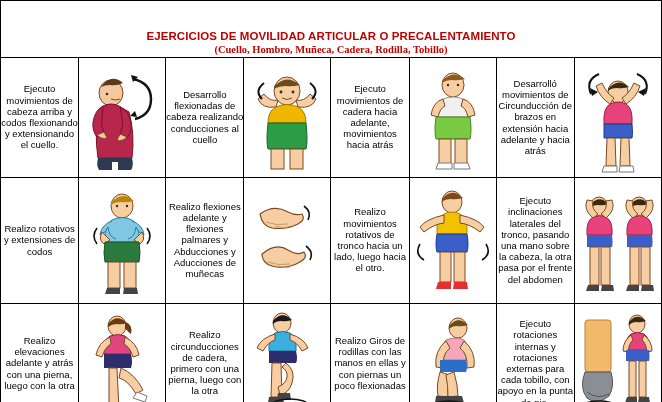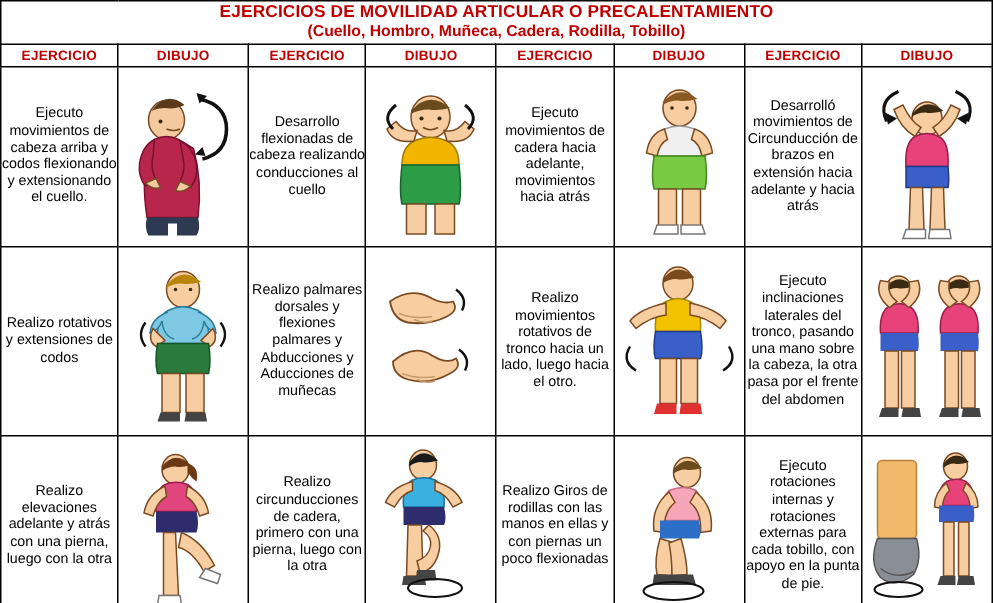--- a/index.html
+++ b/index.html
@@ -33,26 +33,28 @@
     text-align: center;
     padding: 3px 4px 4px 4px;
     line-height: 1.25;
   }
   .title-main {
     font-size: 11.5px;
     font-weight: bold;
     color: #c00000;
     letter-spacing: 0.1px;
     display: block;
+    margin-top: 28px;
   }
   .title-sub {
     font-size: 10.5px;
     font-weight: bold;
     color: #c00000;
     display: block;
+    font-family: Liberation Serif, serif;
   }
   .hdr {
     text-align: center;
     font-size: 9px;
     font-weight: bold;
     color: #c00000;
     height: 14px;
     letter-spacing: 0.2px;
   }
   .txt {
@@ -95,30 +97,20 @@
   </colgroup>
 
   <tbody>
         <tr>
     <td class="title-cell" colspan="8">
       <span class="title-main">EJERCICIOS DE MOVILIDAD ARTICULAR O PRECALENTAMIENTO</span>
       <span class="title-sub">(Cuello, Hombro, Muñeca, Cadera, Rodilla, Tobillo)</span>
     </td>
   </tr>
 
-  <tr>
-    <td class="hdr">EJERCICIO</td>
-    <td class="hdr">DIBUJO</td>
-    <td class="hdr">EJERCICIO</td>
-    <td class="hdr">DIBUJO</td>
-    <td class="hdr">EJERCICIO</td>
-    <td class="hdr">DIBUJO</td>
-    <td class="hdr">EJERCICIO</td>
-    <td class="hdr">DIBUJO</td>
-  </tr>
 
   <tr style="height:120px">
     <td class="txt">Ejecuto movimientos de cabeza arriba y codos flexionando y extensionando el cuello.</td>
     <td class="fig">
       <div class="fig-wrap">
         <svg width="82" height="108" viewBox="0 0 82 108">
           <ellipse cx="30" cy="30" rx="12" ry="13" fill="#f5c9a0" stroke="#7a4a22" stroke-width="1"></ellipse>
           <path d="M20 24 q10 -14 22 -4 q-6 3 -13 2 q-5 0 -9 2z" fill="#5a3a1a"></path>
           <circle cx="26" cy="31" r="1.3" fill="#3a2a14"></circle>
           <path d="M30 36 q5 2 9 0" stroke="#7a4a22" fill="none" stroke-width="1"></path>
@@ -217,21 +209,21 @@
           <rect x="27" y="78" width="12" height="26" fill="#f7cda2" stroke="#7a4a22" stroke-width="1"></rect>
           <rect x="43" y="78" width="12" height="26" fill="#f7cda2" stroke="#7a4a22" stroke-width="1"></rect>
           <path d="M26 104 l13 0 l0 6 l-15 0z" fill="#444"></path>
           <path d="M43 104 l13 0 l1 6 l-15 0z" fill="#444"></path>
           <path d="M16 44 q-6 8 0 16" fill="none" stroke="#111" stroke-width="1.6"></path>
           <path d="M66 44 q6 8 0 16" fill="none" stroke="#111" stroke-width="1.6"></path>
         </svg>
       </div>
     </td>
 
-    <td class="txt">Realizo palmares dorsales y flexiones palmares y Abducciones y Aducciones de muñecas</td>
+    <td class="txt">Realizo flexiones adelante y flexiones palmares y Abducciones y Aducciones de muñecas</td>
     <td class="fig">
       <div class="fig-wrap">
         <svg width="82" height="96" viewBox="0 0 82 96">
           <path d="M14 22 q14 -10 28 -2 q8 4 14 2 q4 6 -4 10 q-12 6 -26 4 q-10 -2 -12 -14z" fill="#f7cda2" stroke="#7a4a22" stroke-width="1.2"></path>
           <path d="M20 30 q10 4 22 2" fill="none" stroke="#c79a6a" stroke-width="1"></path>
           <path d="M30 34 q6 3 12 1" fill="none" stroke="#c79a6a" stroke-width="1"></path>
           <path d="M58 14 q8 6 4 14" fill="none" stroke="#111" stroke-width="1.6"></path>
           <path d="M16 62 q14 -12 26 -4 q10 6 16 2 q4 6 -4 10 q-14 8 -28 4 q-10 -3 -10 -12z" fill="#f7cda2" stroke="#7a4a22" stroke-width="1.2"></path>
           <path d="M22 70 q10 4 22 2" fill="none" stroke="#c79a6a" stroke-width="1"></path>
           <path d="M32 74 q6 3 12 1" fill="none" stroke="#c79a6a" stroke-width="1"></path>

